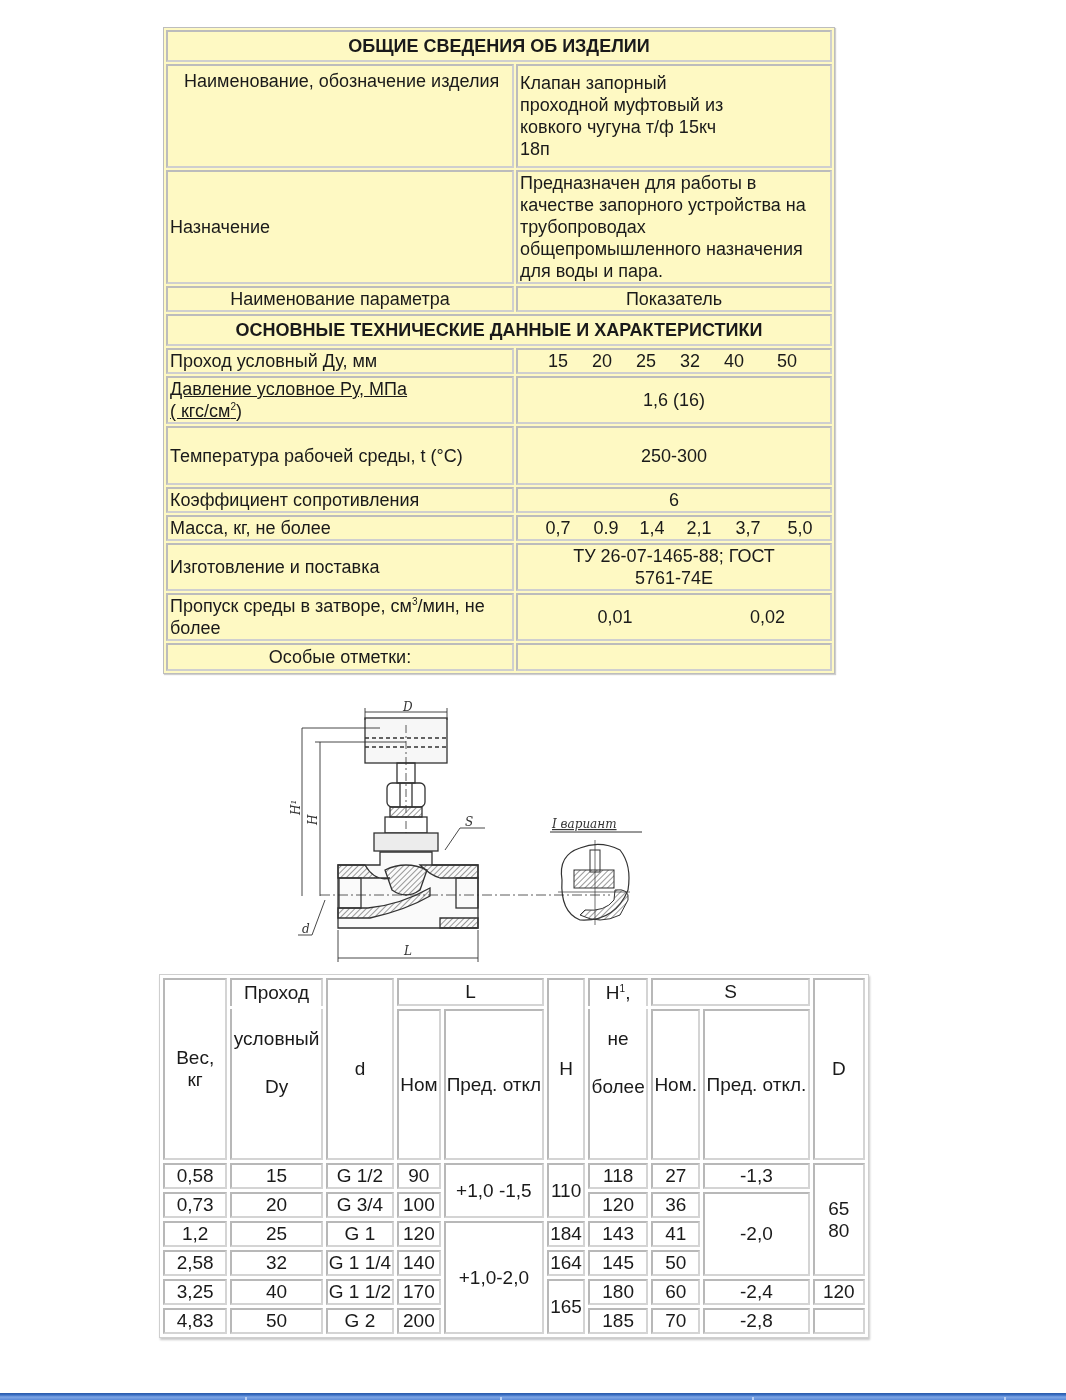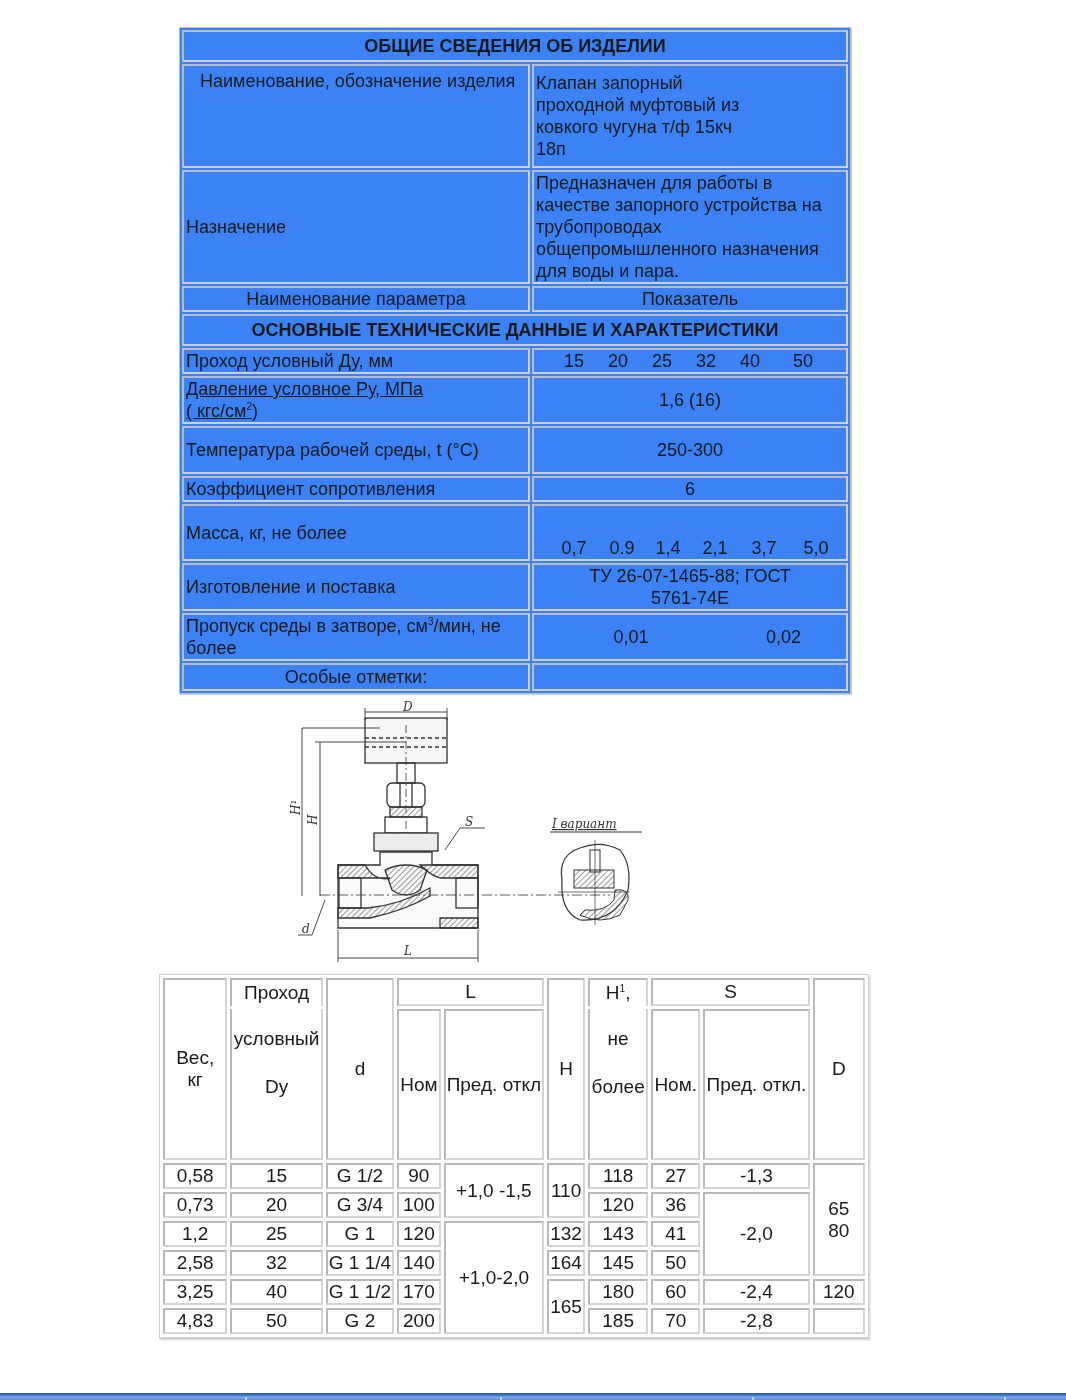--- a/index.html
+++ b/index.html
@@ -2,24 +2,24 @@
 <html><head>
 <meta charset="utf-8">
 <style>
   html, body { margin:0; padding:0; }
   body {
     width:1066px; height:1400px; background:#ffffff; position:relative; overflow:hidden;
     font-family:"Liberation Sans", sans-serif; color:#1a1a1a;
   }
   
   .t1 {
-    position:absolute; left:179px; top:27px; width:672px;
+    position:absolute; left:163px; top:27px; width:672px;
     border-collapse:separate; border-spacing:2px;
     border:1px solid #bdbdbd; box-shadow:1px 1px 1px #cfcfcf;
-    font-size:18px; line-height:22px; background:#3b82f6;
+    font-size:18px; line-height:22px; background:#fef9c3;
   }
   .t1 td {
     border:2px solid #cfcfcf; border-top-color:#bcbcbc; border-left-color:#bcbcbc;
     padding:0 2px; vertical-align:middle;
   }
   .t1 .hdr { text-align:center; font-weight:bold; font-size:18px; height:28px; }
   .t1 .c1 { width:314px; }
   .t1 .ctr { text-align:center; }
   .t1 .vals { display:flex; justify-content:center; gap:0; }
   .t1 .vals span { display:inline-block; text-align:center; }
@@ -87,32 +87,32 @@
       </div>
     </td>
   </tr>
   <tr style="height:46px;">
     <td class="c1">
       <span class="u">Давление условное Ру, МПа</span><br>
       <span class="u"><span>( кгс/см</span><sup>2</sup></span><span>)</span>
     </td>
     <td class="ctr">1,6 (16)</td>
   </tr>
-  <tr style="height:48px;padding-left:32px;">
+  <tr style="height:59px;padding-left:32px;">
     <td class="c1" style="padding-right:30px;">Температура рабочей среды, t (°С)</td>
     <td class="ctr">250-300</td>
   </tr>
   <tr style="height:26px;">
     <td class="c1">Коэффициент сопротивления</td>
     <td class="ctr">6</td>
   </tr>
   <tr style="height:26px;">
     <td class="c1">Масса, кг, не более</td>
     <td>
-      <div class="vals" style="padding-left:14px;margin-top:31px;">
+      <div class="vals" style="padding-left:14px;">
         <span style="width:48px">0,7</span>
         <span style="width:48px">0.9</span>
         <span style="width:44px">1,4</span>
         <span style="width:50px">2,1</span>
         <span style="width:48px">3,7</span>
         <span style="width:56px">5,0</span>
       </div>
     </td>
   </tr>
   <tr style="height:48px;border-radius:8px;">
@@ -270,21 +270,21 @@
     <td>120</td>
     <td>36</td>
     <td rowspan="3">-2,0</td>
   </tr>
   <tr class="r">
     <td>1,2</td>
     <td>25</td>
     <td>G 1</td>
     <td>120</td>
     <td rowspan="4">+1,0-2,0</td>
-    <td>132</td>
+    <td>184</td>
     <td>143</td>
     <td>41</td>
   </tr>
   <tr class="r">
     <td>2,58</td>
     <td>32</td>
     <td>G 1 1/4</td>
     <td>140</td>
     <td>164</td>
     <td>145</td>

